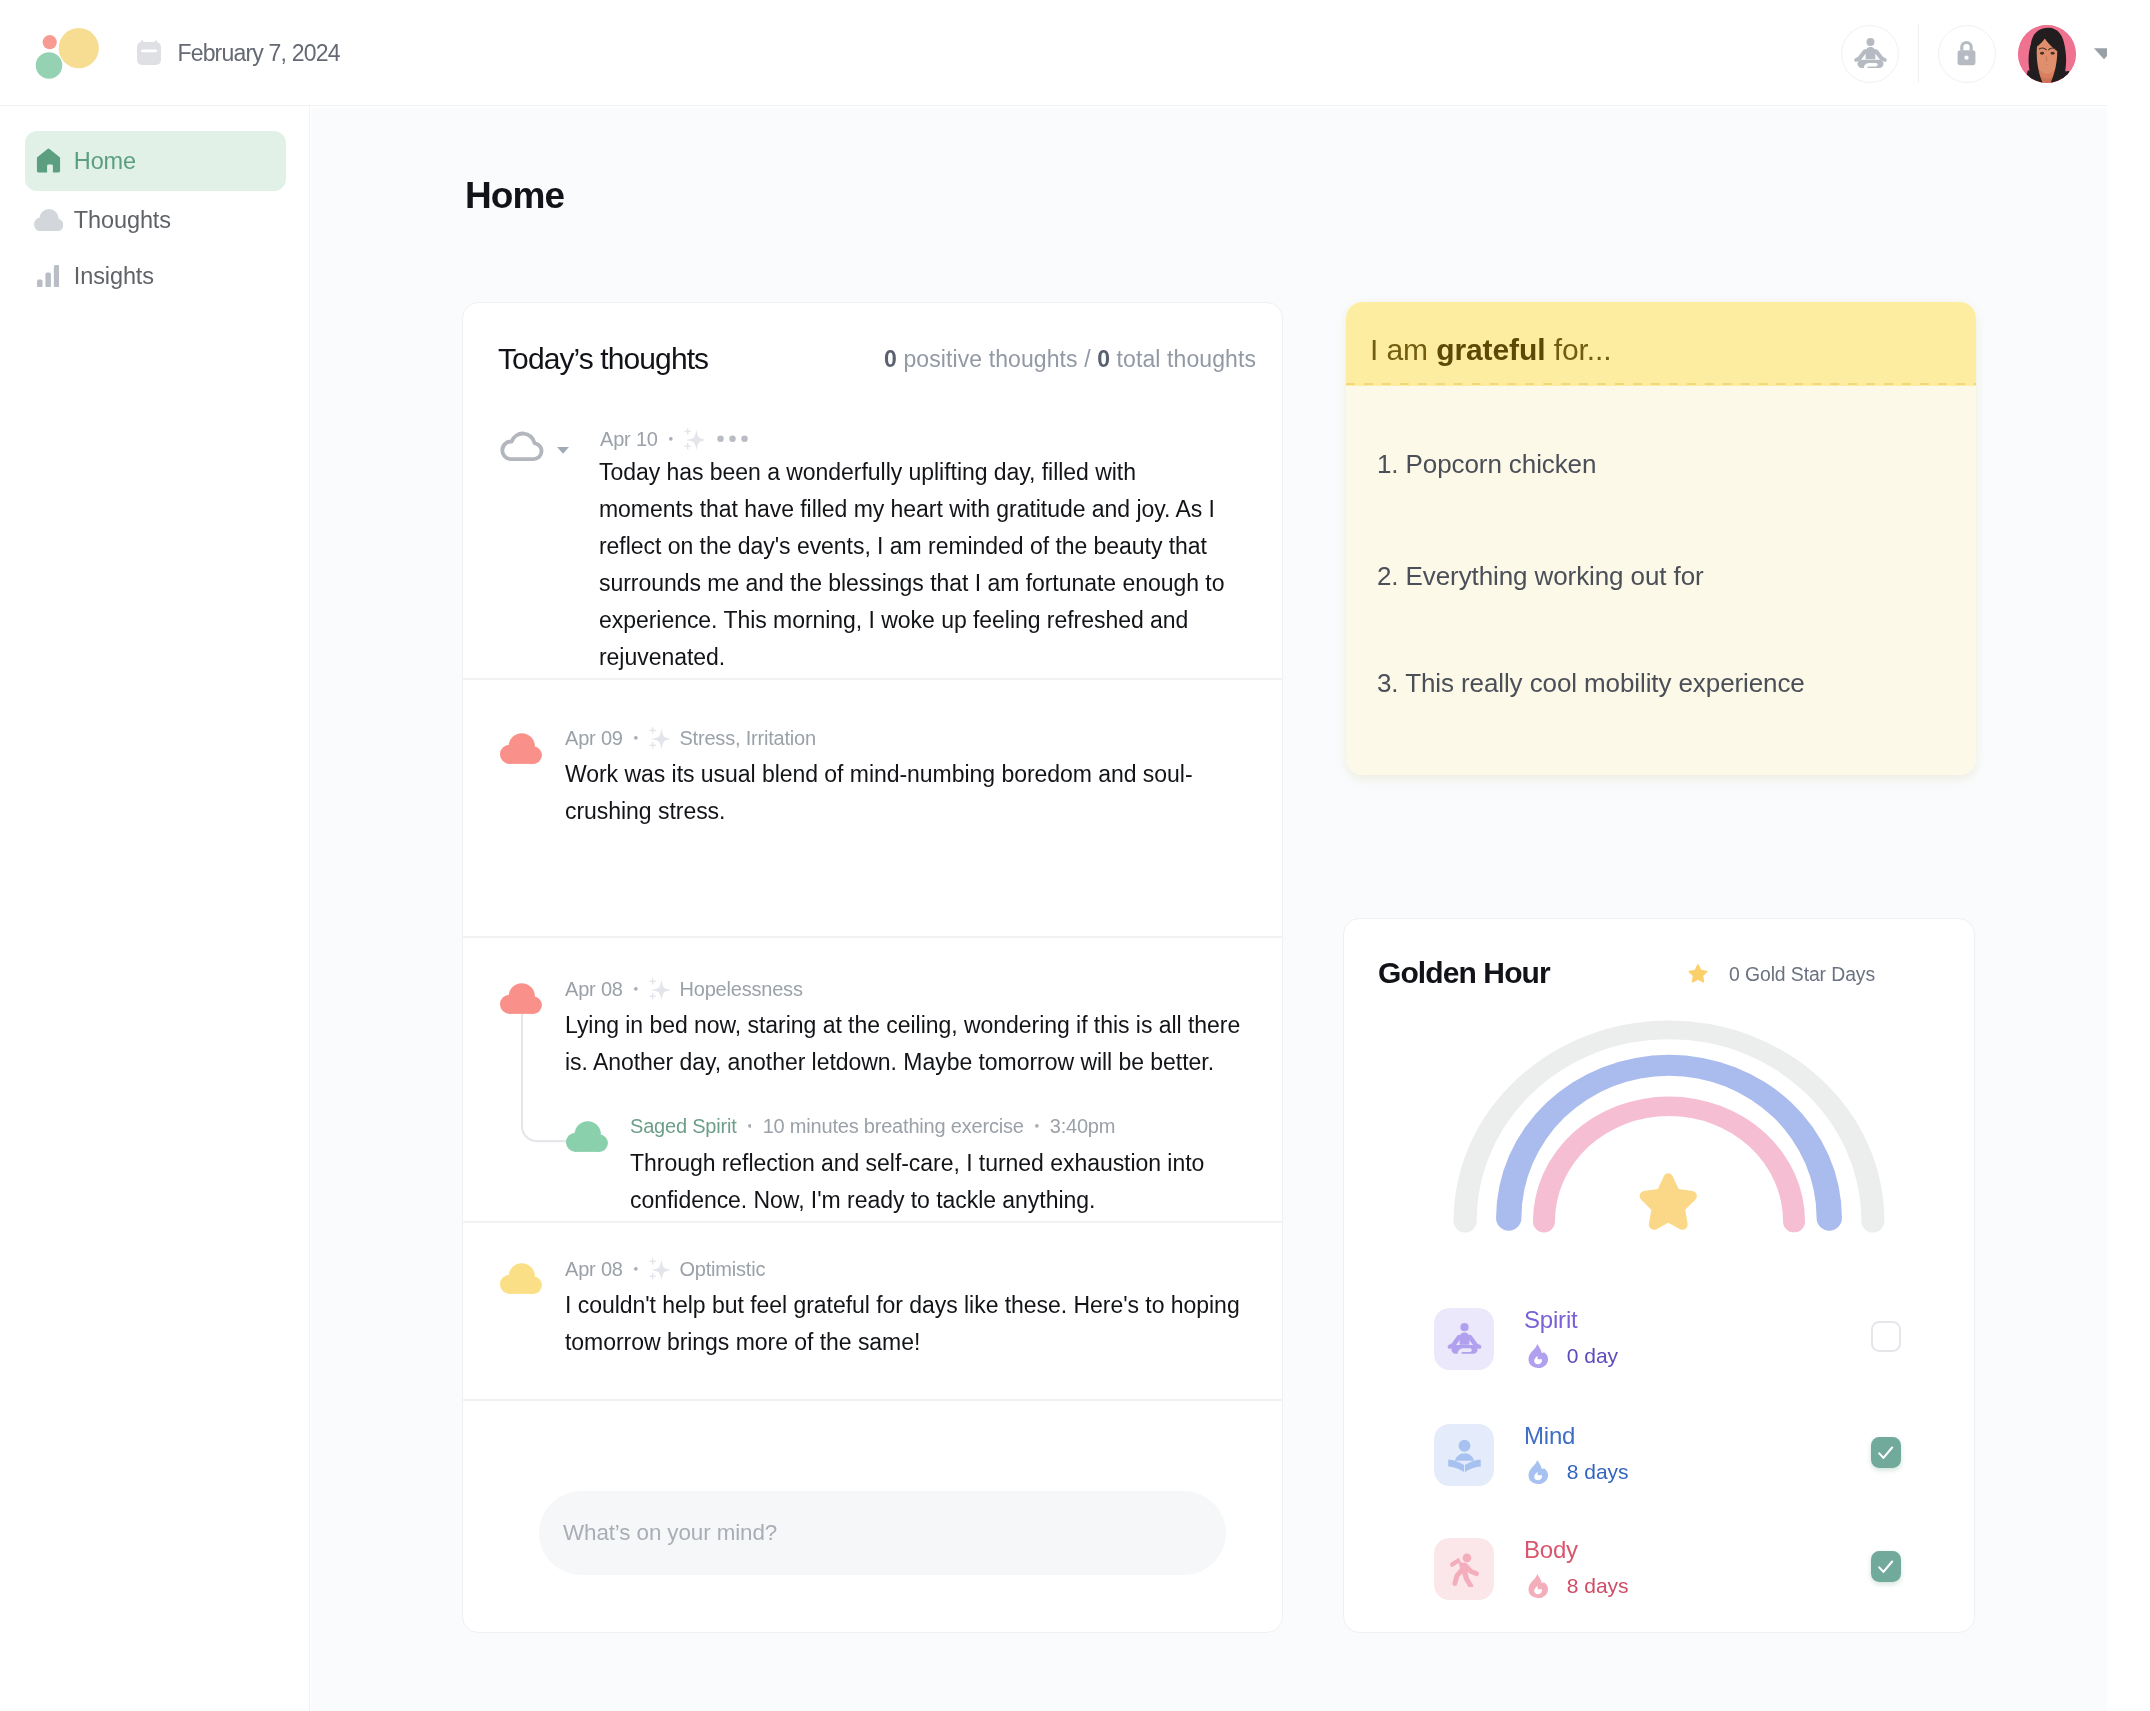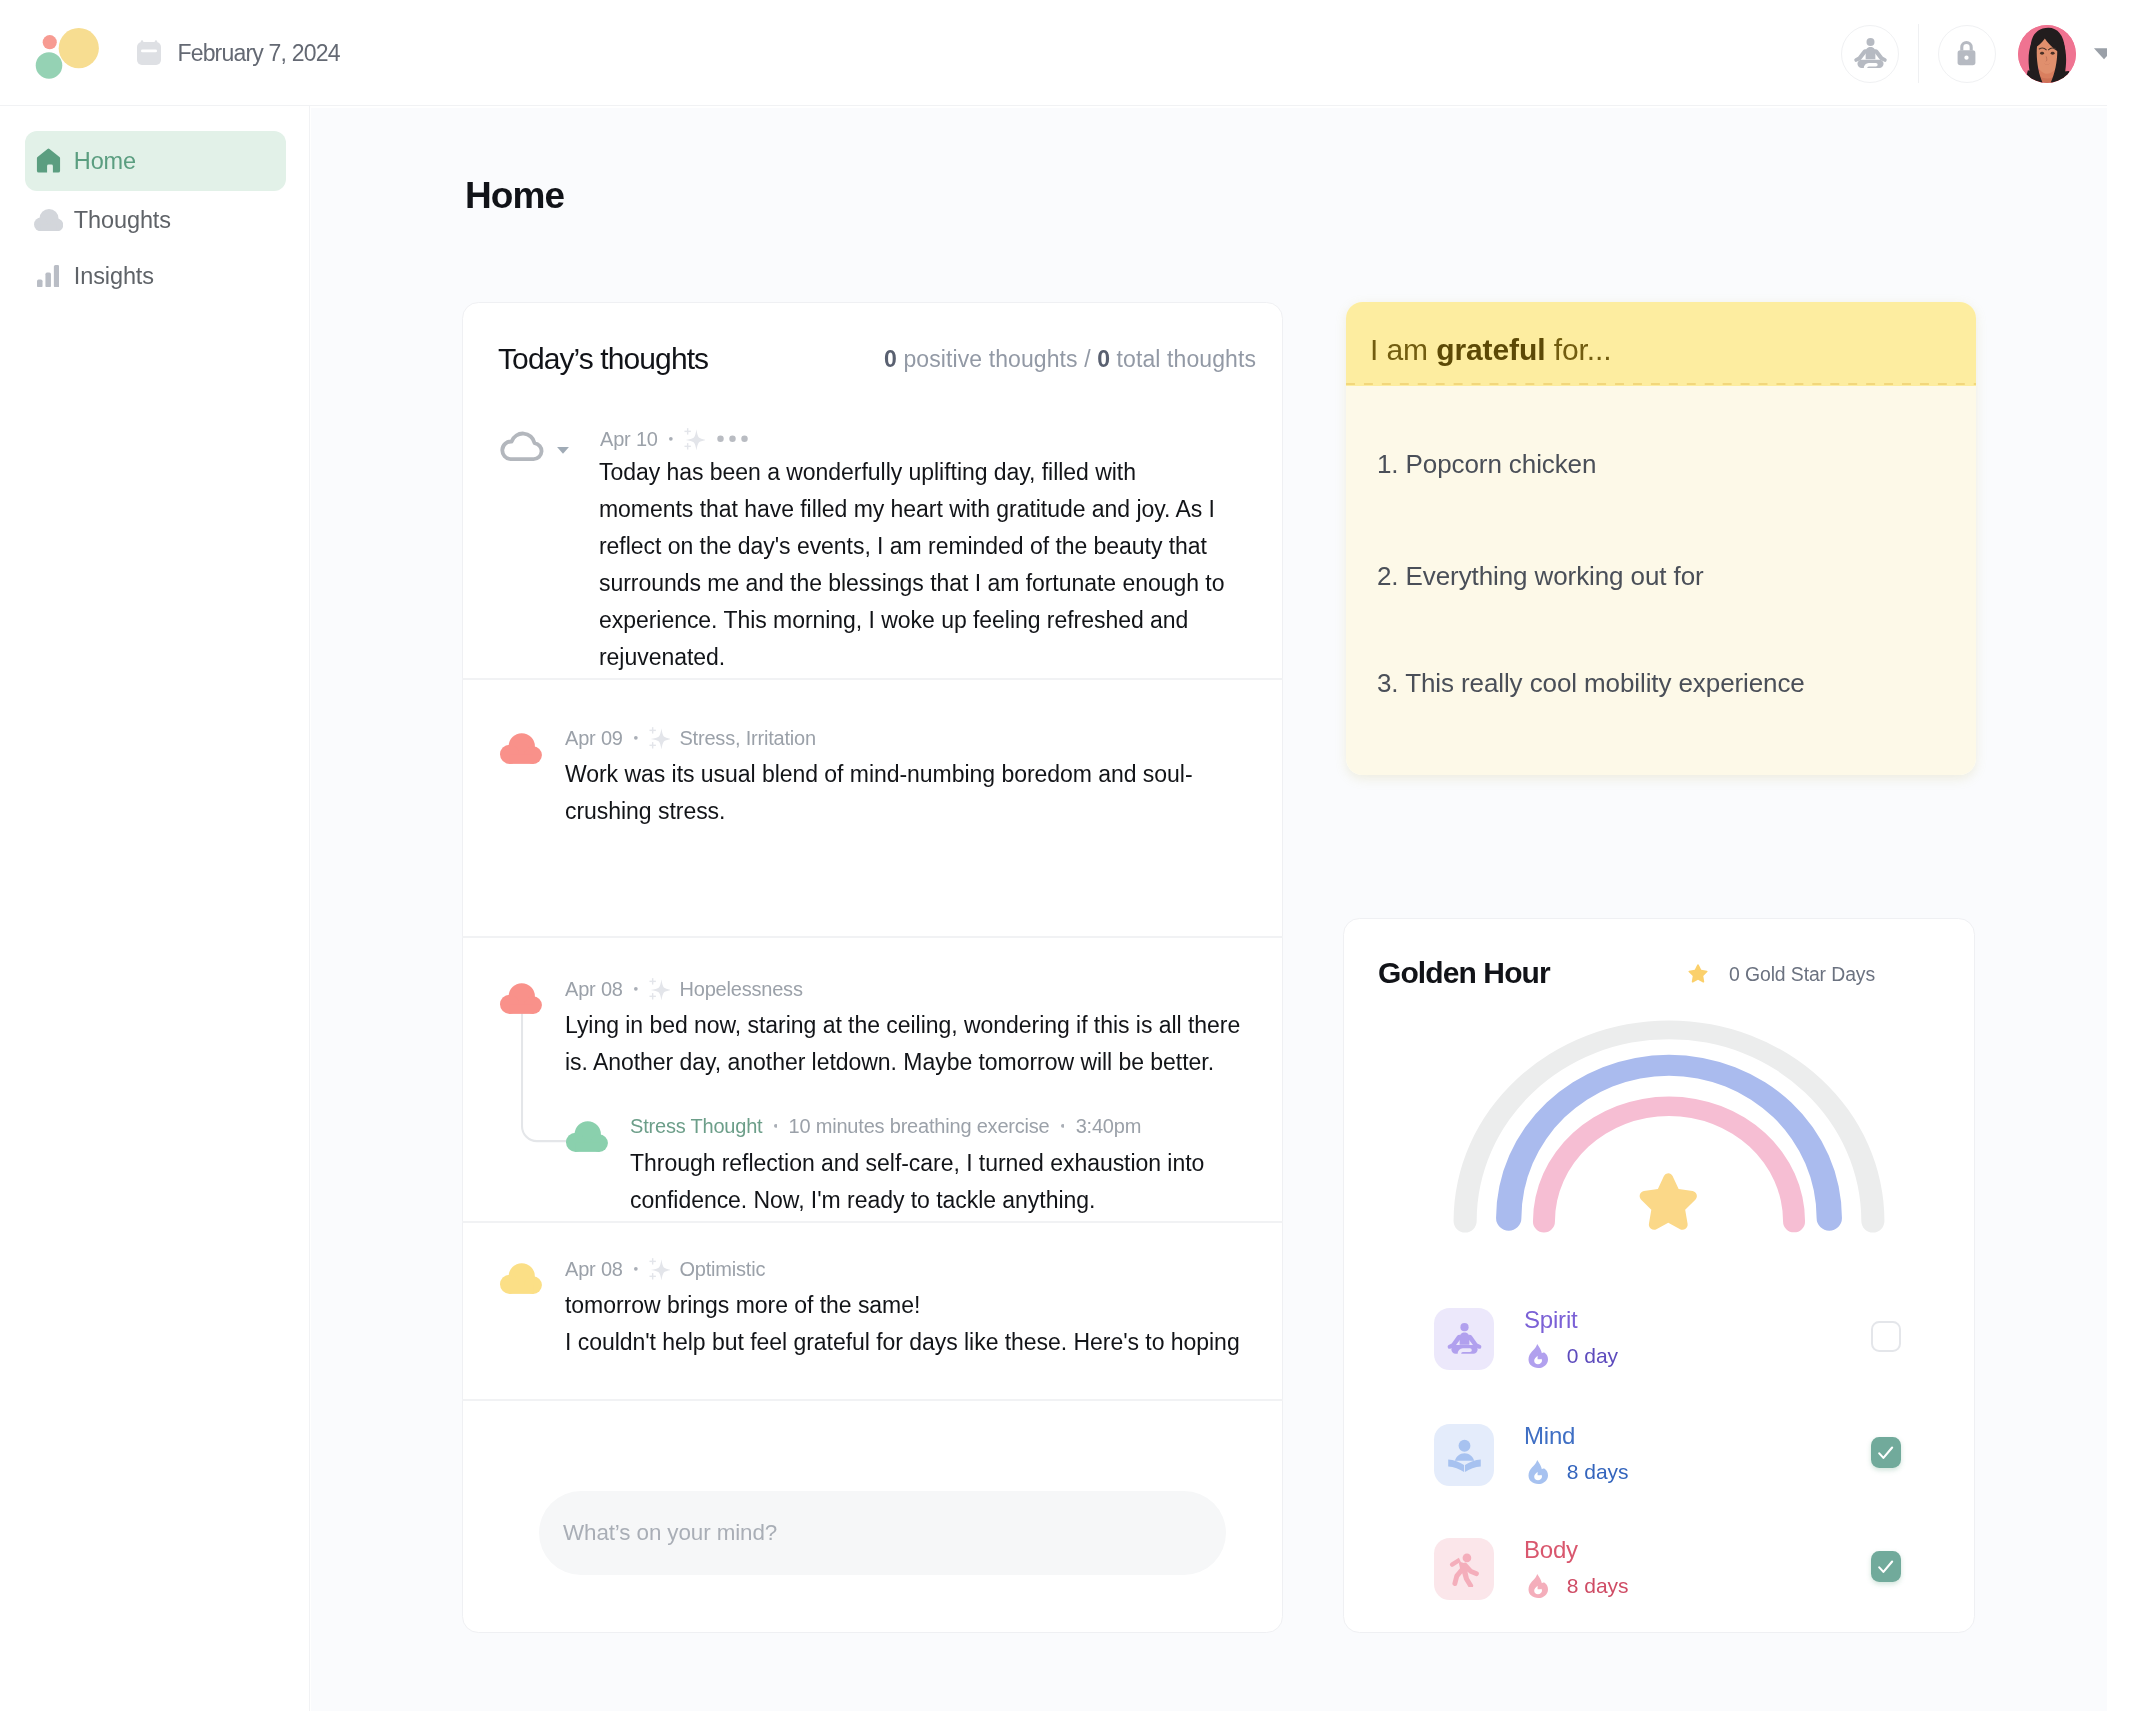--- a/index.html
+++ b/index.html
@@ -297,21 +297,21 @@
 
   <svg style="position:absolute;left:566px;top:1121px" width="42" height="31" viewBox="0 0 56 41">
     <g fill="#8ad0ad">
         <circle cx="29" cy="17.5" r="17.5"></circle>
         <circle cx="44.2" cy="29.3" r="11.7"></circle>
         <circle cx="12.7" cy="28.3" r="12.7"></circle>
         <rect x="12.7" y="28.3" width="31.5" height="12.7"></rect>
       </g>
   </svg>
   <div class="meta" style="left:630px;top:1116px">
-    <span style="color:#6c9e89">Stress Thought</span>
+    <span style="color:#6c9e89">Saged Spirit</span>
     <svg class="sep-dot" width="3.7" height="3.7" viewBox="0 0 5 5" style="flex:none">
         <circle cx="2.5" cy="2.5" r="2.5" fill="#a9aeb6"></circle>
       </svg>
     <span>10 minutes breathing exercise</span>
     <svg class="sep-dot" width="3.7" height="3.7" viewBox="0 0 5 5" style="flex:none">
         <circle cx="2.5" cy="2.5" r="2.5" fill="#a9aeb6"></circle>
       </svg>
     <span>3:40pm</span>
   </div>
   <div class="body-text" style="left:630px;top:1145px;width:657px">
@@ -337,22 +337,22 @@
     <svg width="21.7" height="21.7" viewBox="0 0 29 29">
         <path d="M16.6 1.7c.5 4.4 1.9 9.6 3.3 11 1.4 1.4 6.6 2.8 11 3.3-4.4.5-9.6 1.9-11 3.3-1.4 1.4-2.8 6.6-3.3 11-.5-4.4-1.9-9.6-3.3-11-1.4-1.4-6.6-2.8-11-3.3 4.4-.5 9.6-1.9 11-3.3 1.4-1.4 2.8-6.6 3.3-11Z" fill="#e3e5ea"></path>
         <path d="M3.95.2h1.9v8.6h-1.9z" fill="#e3e5ea"></path>
         <path d="M.6 3.55h8.6v1.9H.6z" fill="#e3e5ea"></path>
         <path d="M3.95 20.2h1.9v8.6h-1.9z" fill="#e3e5ea"></path>
         <path d="M.6 23.55h8.6v1.9H.6z" fill="#e3e5ea"></path>
       </svg>
     <span style="margin-left:9px">Optimistic</span>
   </div>
   <div class="body-text" style="left:565px;top:1287px;width:717px">
+      <div>I couldn't help but feel grateful for days like these. Here's to hoping</div>
       <div>tomorrow brings more of the same!</div>
-      <div>I couldn't help but feel grateful for days like these. Here's to hoping</div>
     </div>
 
   <div class="th-sep" style="top:1399px"></div>
 
   <div class="input-pill">
     <span>What’s on your mind?</span>
   </div>
 
   <div class="card card-grat">
     <div class="grat-head">

